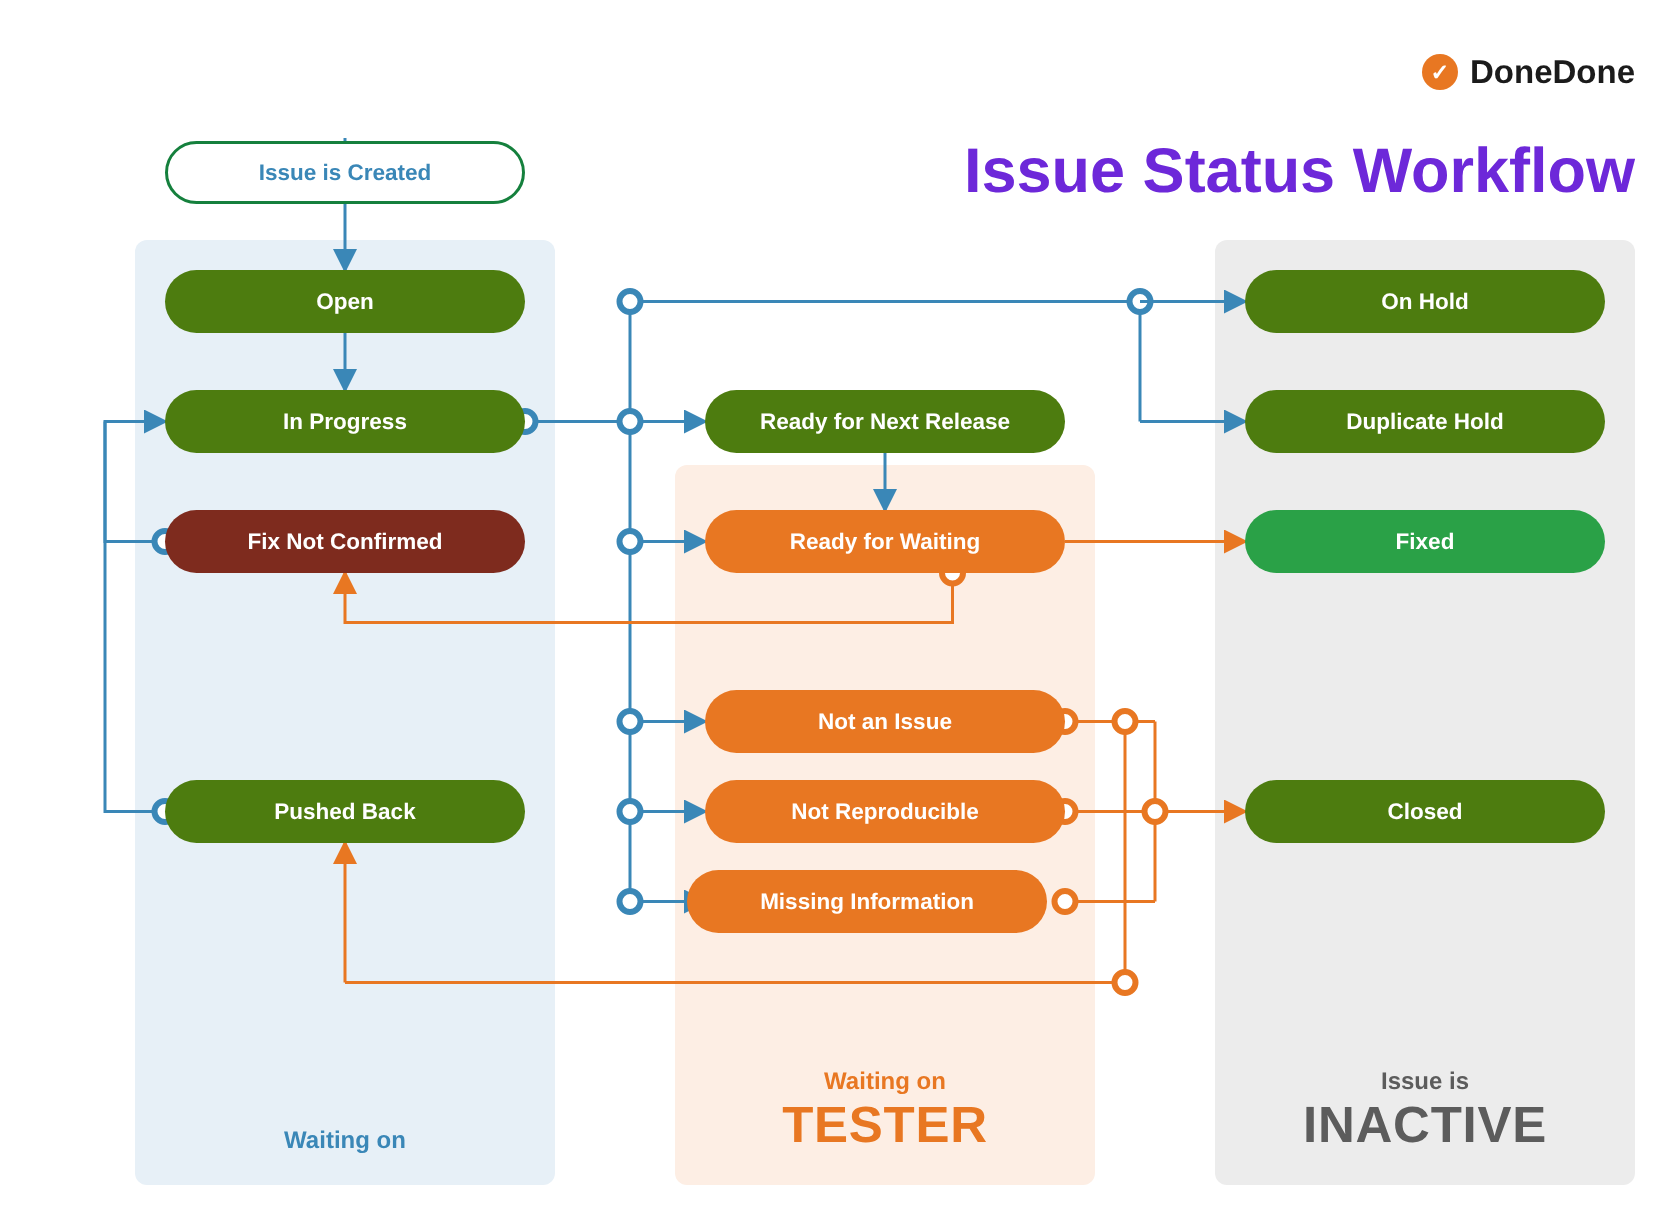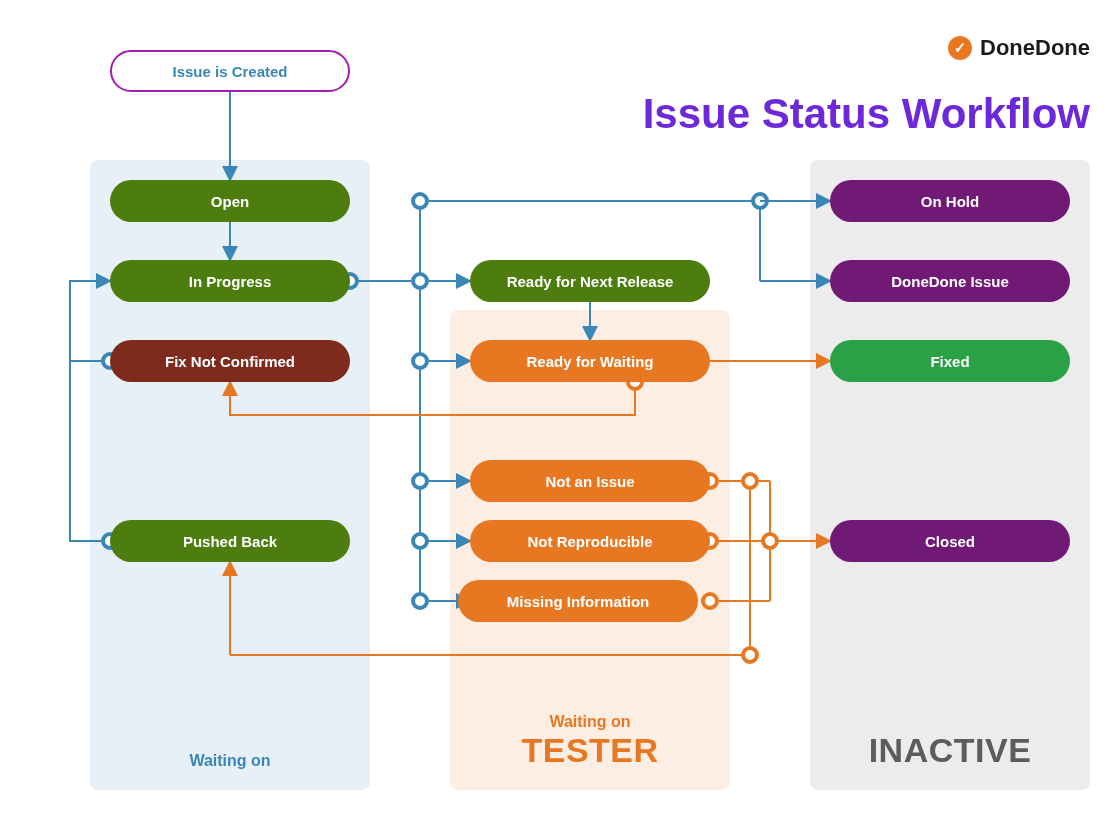--- a/index.html
+++ b/index.html
@@ -53,38 +53,39 @@
     font-size: 15px;
     display: flex;
     align-items: center;
     justify-content: center;
     text-align: center;
     box-sizing: border-box;
     padding: 0 10px;
   }
   .blue   { background: #4d7c0f; }
   .orange { background: #e87722; }
-  .gray   { background: #701a75; }
+  .gray   { background: #4d7c0f; }
   .green  { background: #2aa147; }
   .darkred{ background: #7e2b1e; }
 
   .start-node {
     position: absolute;
     width: 240px;
     height: 42px;
     border-radius: 21px;
-    border: 2px solid #a21caf;
+    border: 2px solid #15803d;
     background: #fff;
     color: #3a87b7;
     font-weight: 700;
     font-size: 15px;
     display: flex;
     align-items: center;
     justify-content: center;
     box-sizing: border-box;
+    margin-top: 44px;
   }
 
   .title {
     position: absolute;
     right: 30px;
     top: 90px;
     font-size: 42px;
     font-weight: 900;
     color: #6d28d9;
   }
@@ -131,20 +132,21 @@
     </div>
   </div>
   <div class="col col-tester">
     <div class="col-label">
       <div class="line1">Waiting on</div>
       <div class="line2">TESTER</div>
     </div>
   </div>
   <div class="col col-inactive">
     <div class="col-label">
+      <div class="line1">Issue is</div>
       <div class="line2">INACTIVE</div>
     </div>
   </div>
 
   <svg class="arrows">
     <defs>
       <marker id="arr-blue" markerWidth="8" markerHeight="8" refX="7" refY="4" orient="auto">
         <path d="M0,0 L8,4 L0,8 Z" fill="#3a87b7"></path>
       </marker>
       <marker id="dot-blue" markerWidth="10" markerHeight="10" refX="5" refY="5">
@@ -209,17 +211,17 @@
   <div class="node darkred" style="left:110px; top:340px;">Fix Not Confirmed</div>
   <div class="node blue" style="left:110px; top:520px;">Pushed Back</div>
 
   <div class="node blue" style="left:470px; top:260px;">Ready for Next Release</div>
   <div class="node orange" style="left:470px; top:340px;">Ready for Waiting</div>
   <div class="node orange" style="left:470px; top:460px;">Not an Issue</div>
   <div class="node orange" style="left:470px; top:520px;">Not Reproducible</div>
   <div class="node orange" style="left:458px; top:580px;">Missing Information</div>
 
   <div class="node gray" style="left:830px; top:180px;">On Hold</div>
-  <div class="node gray" style="left:830px; top:260px;">DoneDone Issue</div>
+  <div class="node gray" style="left:830px; top:260px;">Duplicate Hold</div>
   <div class="node green" style="left:830px; top:340px;">Fixed</div>
   <div class="node gray" style="left:830px; top:520px;">Closed</div>
 
 </div>
 
 </body></html>

